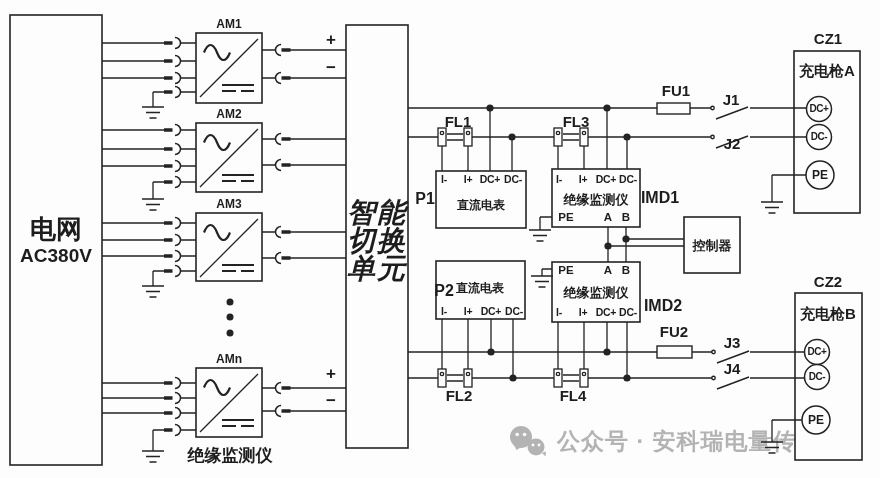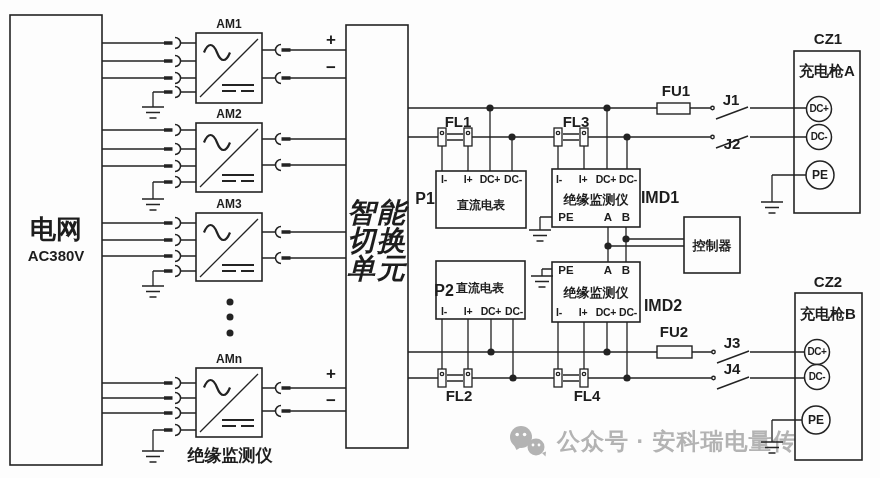--- a/index.html
+++ b/index.html
@@ -5,21 +5,21 @@
   html,body{margin:0;padding:0;background:#e8e8e8;}
   .stage{
     position:relative;width:880px;height:478px;background:#fdfdfd;
     font-family:"Liberation Sans", sans-serif;overflow:hidden;
   }
   .stage svg.diagram{position:absolute;left:0;top:0;z-index:2;}
   .lbl{
     position:absolute;z-index:3;transform:translate(-50%,-50%);
     white-space:nowrap;color:#1d1d1d;font-weight:600;text-align:center;line-height:1;
   }
-  .f22{font-size:26px;} .f19{font-size:15px;} .f21{font-size:28px;letter-spacing:2px;font-style:italic;}
+  .f22{font-size:26px;} .f19{font-size:19px;} .f21{font-size:28px;letter-spacing:2px;font-style:italic;}
   .f17{font-size:17px;} .f16{font-size:16px;} .f15{font-size:15px;} .f14{font-size:12px;}
   .f13{font-size:13px;} .f12{font-size:11.5px;} .f11{font-size:10.5px;letter-spacing:-0.3px;}
   .f10{font-size:10px;letter-spacing:-0.4px;}
   .watermark{
     position:absolute;z-index:1;left:506px;top:424px;display:flex;align-items:center;gap:9px;
   }
   .watermark .wm-text{
     font-size:23px;font-weight:600;color:#b3b3b3;letter-spacing:1px;white-space:nowrap;
   }
 </style>
@@ -212,21 +212,21 @@
   <div class="lbl f21" style="left:377px;top:269px">单元</div>
 
   <div class="lbl f17" style="left:331px;top:39px">+</div>
   <div class="lbl f17" style="left:331px;top:67px">−</div>
   <div class="lbl f17" style="left:331px;top:373px">+</div>
   <div class="lbl f17" style="left:331px;top:400px">−</div>
 
   <div class="lbl f15" style="left:458px;top:121px">FL1</div>
   <div class="lbl f15" style="left:576px;top:121px">FL3</div>
   <div class="lbl f15" style="left:459px;top:395px">FL2</div>
-  <div class="lbl f15" style="left:587px;top:395px">FL4</div>
+  <div class="lbl f15" style="left:573px;top:395px">FL4</div>
   <div class="lbl f15" style="left:676px;top:90px">FU1</div>
   <div class="lbl f15" style="left:674px;top:331px">FU2</div>
   <div class="lbl f15" style="left:731px;top:99px">J1</div>
   <div class="lbl f15" style="left:732px;top:143px">J2</div>
   <div class="lbl f15" style="left:732px;top:342px">J3</div>
   <div class="lbl f15" style="left:732px;top:368px">J4</div>
 
   <div class="lbl f16" style="left:425px;top:199px">P1</div>
   <div class="lbl f14" style="left:481px;top:205px">直流电表</div>
   <div class="lbl f11" style="left:444px;top:179px">I-</div>

